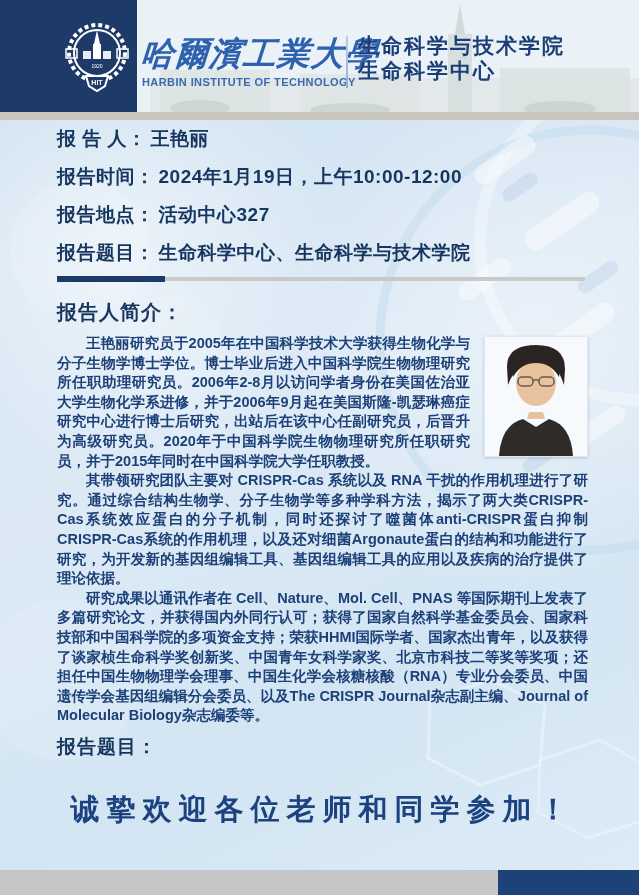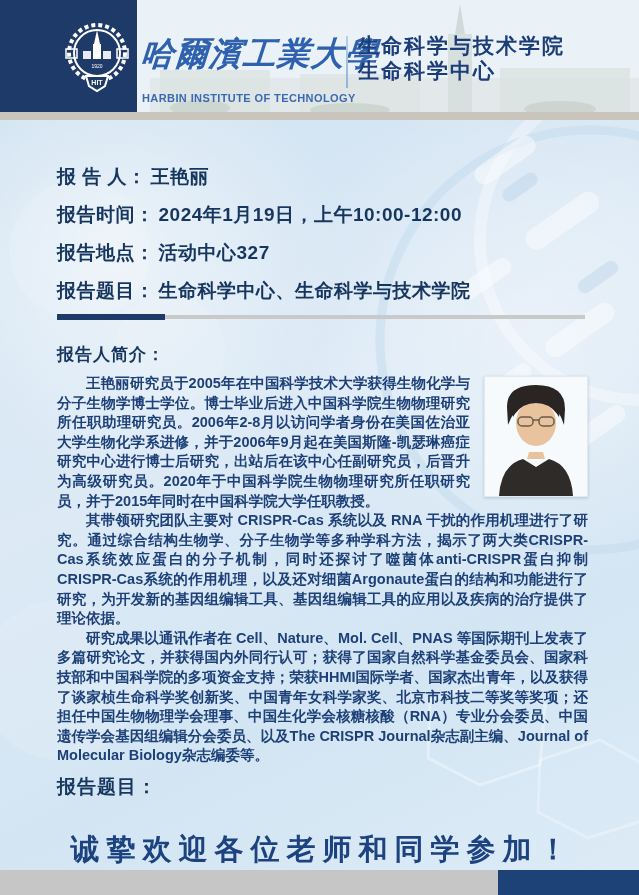--- a/index.html
+++ b/index.html
@@ -23,21 +23,21 @@
   }
   .emblem{ position:absolute; left:64px; top:22px; }
   .title-zh{
     position:absolute; left:141px; top:32px; width:210px;
     font-family:"DejaVu Serif", serif;
     font-size:33px; font-weight:bold; font-style:italic;
     color:#2f62ae; letter-spacing:1px; white-space:nowrap;
     transform:skewX(-4deg);
   }
   .title-en{
-    position:absolute; left:142px; top:92px;
+    position:absolute; left:142px; top:76px;
     font-size:11px; font-weight:bold; color:#3a69af; letter-spacing:0.4px;
     white-space:nowrap;
   }
   .header-vdivider{
     position:absolute; left:346px; top:36px; width:2px; height:52px;
     background:linear-gradient(180deg,#b9cfe6,#8fb2d8);
   }
   .dept{
     position:absolute; left:358px; top:33px;
     color:#1c3e78; font-weight:800; font-size:21px; line-height:25px;
@@ -53,29 +53,29 @@
     position:absolute; left:0; top:120px; width:639px; height:750px;
     background:
       radial-gradient(circle at 18% 18%, rgba(255,255,255,0.55) 0%, rgba(255,255,255,0) 28%),
       radial-gradient(circle at 85% 30%, rgba(255,255,255,0.4) 0%, rgba(255,255,255,0) 35%),
       linear-gradient(155deg,#cfe2f1 0%, #ddeaf6 40%, #d3e5f3 70%, #dcebf6 100%);
     overflow:hidden;
   }
   .deco{ position:absolute; left:0; top:0; pointer-events:none; }
   .content{ position:relative; z-index:1; padding:0 51px 0 57px; }
 
-  .info{ margin-top:38px; }
+  .info{ }
   .info-row{ line-height:38px; font-size:19px; font-weight:bold; color:#16365f; letter-spacing:0.5px; }
   .info-row .lbl{ margin-right:4px; }
 
   .section-divider{ display:flex; align-items:center; height:6px; margin-top:4px; width:528px; }
   .section-divider .seg-dark{ width:108px; height:6px; background:#1e3a68; }
   .section-divider .seg-gray{ flex:1; height:4px; background:#c9c9c9; }
 
-  .bio-heading{ margin-top:23px; font-size:17px; font-weight:bold; color:#16365f; letter-spacing:1px; }
+  .bio-heading{ margin-top:17px; font-size:20px; font-weight:bold; color:#16365f; letter-spacing:1px; }
   .bio{ margin-top:8px; }
   .speaker-photo{
     float:right; width:104px; height:121px; margin:2px 0 8px 14px;
     background:#f6f8fa; border:1px solid #e3e9ee;
     box-shadow:0 1px 3px rgba(50,80,120,0.25);
   }
   .bio p{
     font-size:14.5px; line-height:19.6px; font-weight:600;
     color:#1c4077; text-align:justify; text-indent:2em;
   }

